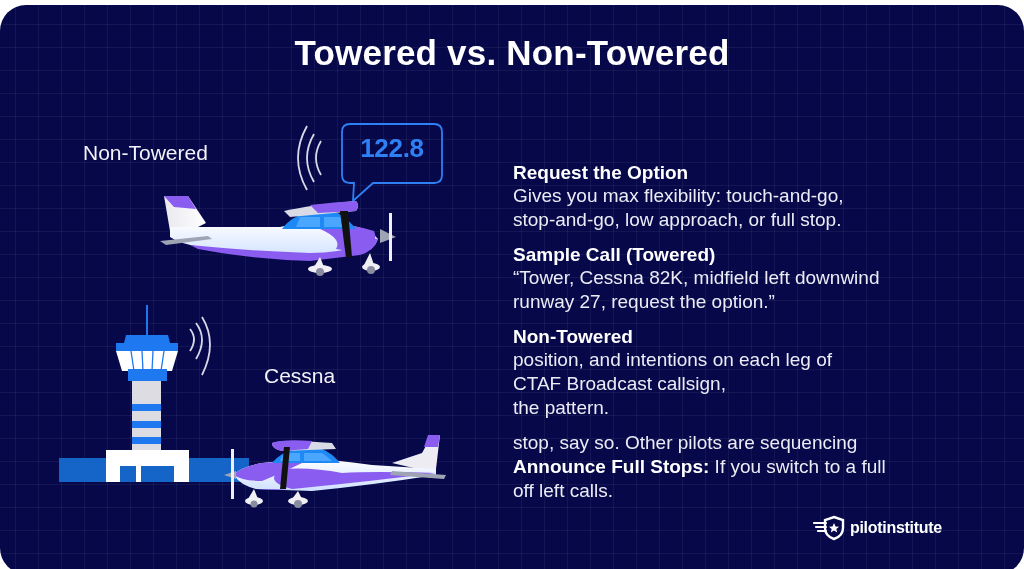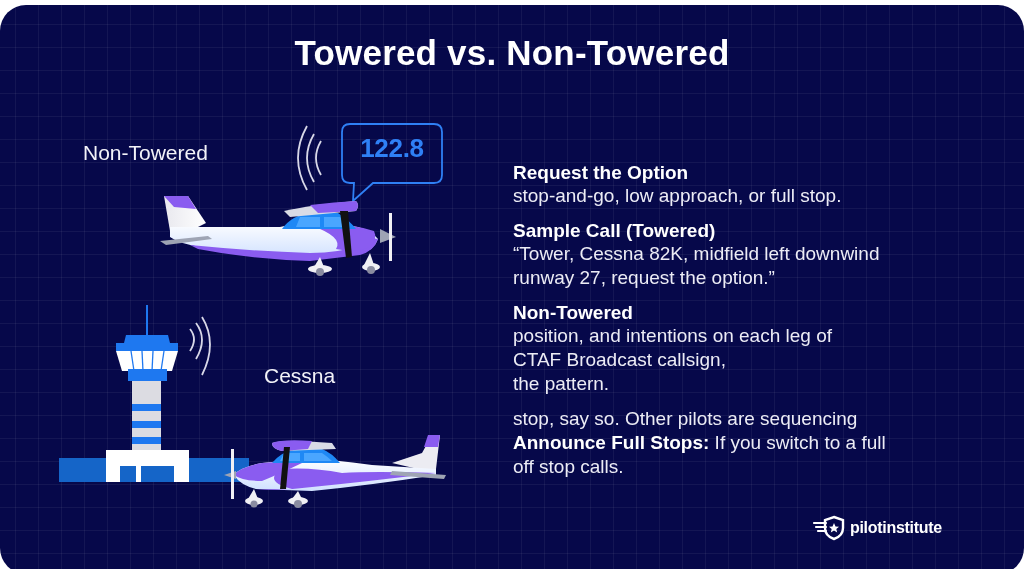--- a/index.html
+++ b/index.html
@@ -177,37 +177,38 @@
     <ellipse cx="32" cy="68" rx="9" ry="4" fill="#f0f0f4"></ellipse>
     <circle cx="32" cy="71" r="3.5" fill="#8a8ca0"></circle>
     <path d="M76 58 L80 66 L70 66 Z" fill="#f0f0f4"></path>
     <ellipse cx="76" cy="68" rx="10" ry="4" fill="#f0f0f4"></ellipse>
     <circle cx="76" cy="71" r="4" fill="#8a8ca0"></circle>
   </svg>
 
   <div class="content">
     <div class="section">
       <div class="sec-title">Request the Option</div>
+      <div class="sec-body">Gives you max flexibility: touch-and-go,</div>
       <div class="sec-body">stop-and-go, low approach, or full stop.</div>
     </div>
     <div class="section">
       <div class="sec-title">Sample Call (Towered)</div>
       <div class="sec-body">“Tower, Cessna 82K, midfield left downwind</div>
       <div class="sec-body">runway 27, request the option.”</div>
     </div>
     <div class="section">
       <div class="sec-title">Non-Towered</div>
       <div class="sec-body">position, and intentions on each leg of</div>
       <div class="sec-body">CTAF Broadcast callsign,</div>
       <div class="sec-body">the pattern.</div>
     </div>
     <div class="section">
       <div class="sec-body">stop, say so. Other pilots are sequencing</div>
       <div class="sec-body"><span class="inline-title">Announce Full Stops:</span><span> If you switch to a full</span></div>
-      <div class="sec-body">off stop calls.</div>
+      <div class="sec-body">off left calls.</div>
     </div>
   </div>
 
   <div class="logo">
     <svg width="34" height="26" viewBox="0 0 34 26">
       <path d="M2 8 H14 M4 12 H14 M6 16 H14" stroke="#ffffff" stroke-width="2.2" stroke-linecap="round"></path>
       <path d="M22 2 L31 5 V13 Q31 21 22 24 Q13 21 13 13 V5 Z" fill="none" stroke="#ffffff" stroke-width="2.4"></path>
       <path d="M22 8 L23.5 11.5 L27 11.8 L24.3 14 L25.2 17.5 L22 15.6 L18.8 17.5 L19.7 14 L17 11.8 L20.5 11.5 Z" fill="#ffffff"></path>
     </svg>
     <span class="logo-text">pilotinstitute</span>

